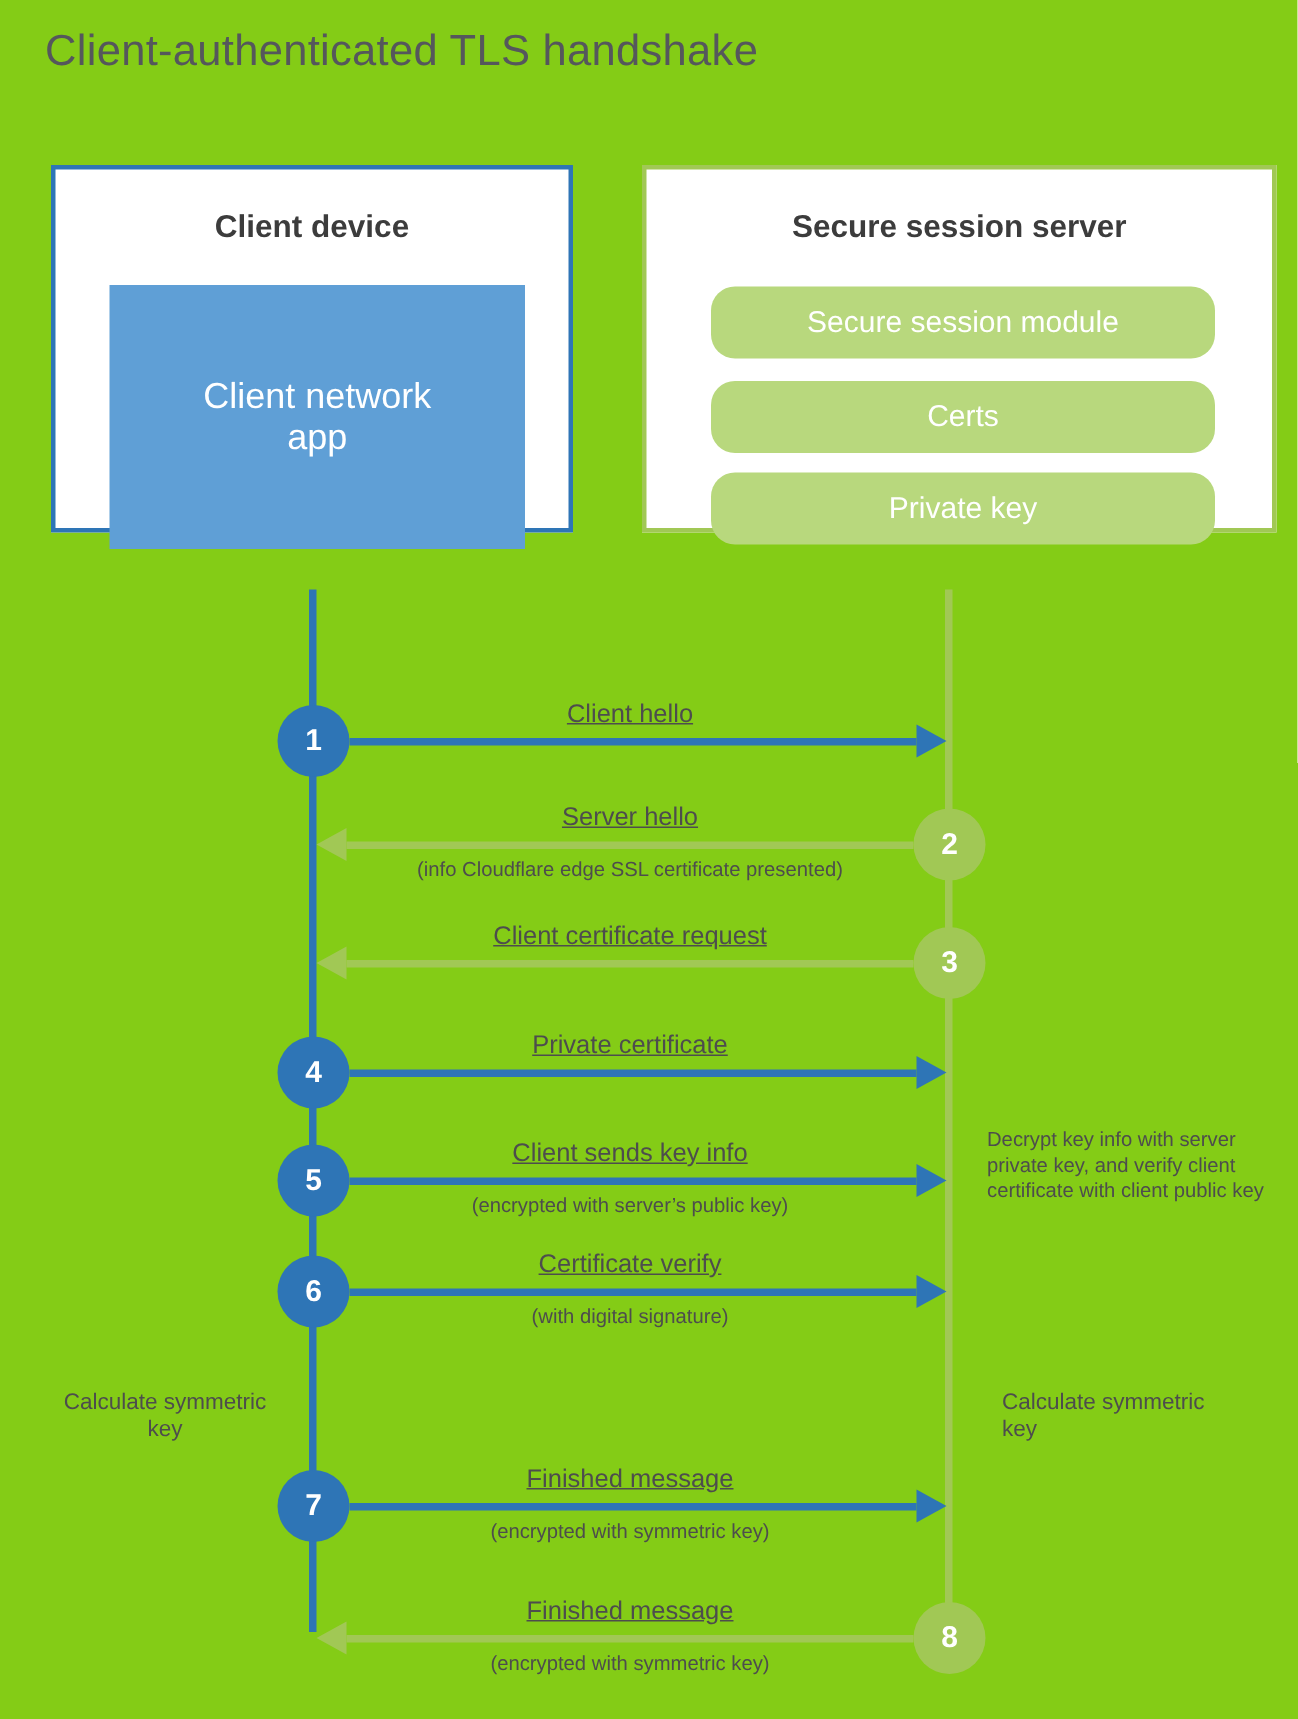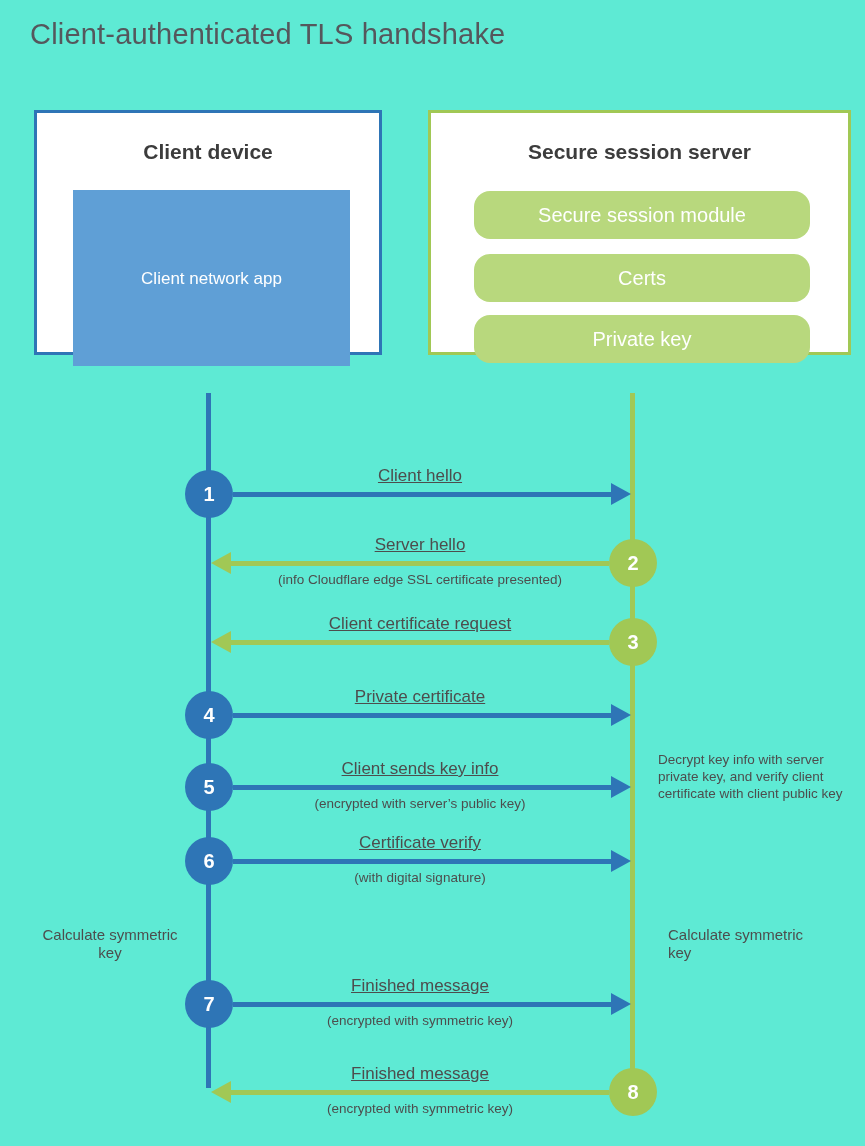--- a/index.html
+++ b/index.html
@@ -1,34 +1,34 @@
 <!DOCTYPE html>
 <html style="--blue: #2e75b6; --blue_fill: #5f9fd6; --green: #a1c855; --green_fill: #b8d87d; --text: #4d4d4d; --heading: #3c3c3c; --title: #55575c;"><head>
 <meta charset="utf-8">
 <style>
   :root{
     --blue:#2e75b6; --blue_fill:#5f9fd6;
     --green:#a1c855; --green_fill:#b8d87d;
     --text:#4d4d4d; --heading:#3c3c3c; --title:#55575c;
   }
   html,body{margin:0;padding:0;background:#ffffff;}
-  #stage{position:relative;width:865px;height:1146px;background:#5eead4;overflow:hidden;
+  #stage{position:relative;width:865px;height:1146px;background:#84cc16;overflow:hidden;
          font-family:"Liberation Sans","DejaVu Sans",sans-serif;}
 
   .title{position:absolute;left:30px;top:18px;font-size:29px;font-weight:300;color:var(--title);letter-spacing:.2px;}
 
   
   .actor{position:absolute;top:110px;height:245px;background:#fff;box-sizing:border-box;}
   .actor.client{left:34px;width:348px;border:3px solid var(--blue);}
   .actor.server{left:428px;width:423px;border:3px solid var(--green);}
   .actor-title{position:absolute;left:0;right:0;top:27px;text-align:center;
                font-size:21px;font-weight:bold;color:var(--heading);}
   .client-app{position:absolute;left:36px;top:77px;width:277px;height:176px;background:var(--blue_fill);
               display:flex;align-items:center;justify-content:center;text-align:center;
-              color:#fff;font-size:17px;line-height:27px;padding:0 40px;box-sizing:border-box;}
+              color:#fff;font-size:24px;line-height:27px;padding:0 40px;box-sizing:border-box;}
   .module{position:absolute;left:43px;width:336px;height:48px;background:var(--green_fill);
           display:flex;align-items:center;justify-content:center;color:#fff;font-size:20px;border-radius:16px;}
 
   
   .lifeline{position:absolute;width:5px;top:393px;}
   .lifeline.client{left:206px;height:695px;background:var(--blue);}
   .lifeline.server{left:630px;height:699px;background:var(--green);}
 
   
   .row{position:absolute;left:0;width:865px;height:0;}

